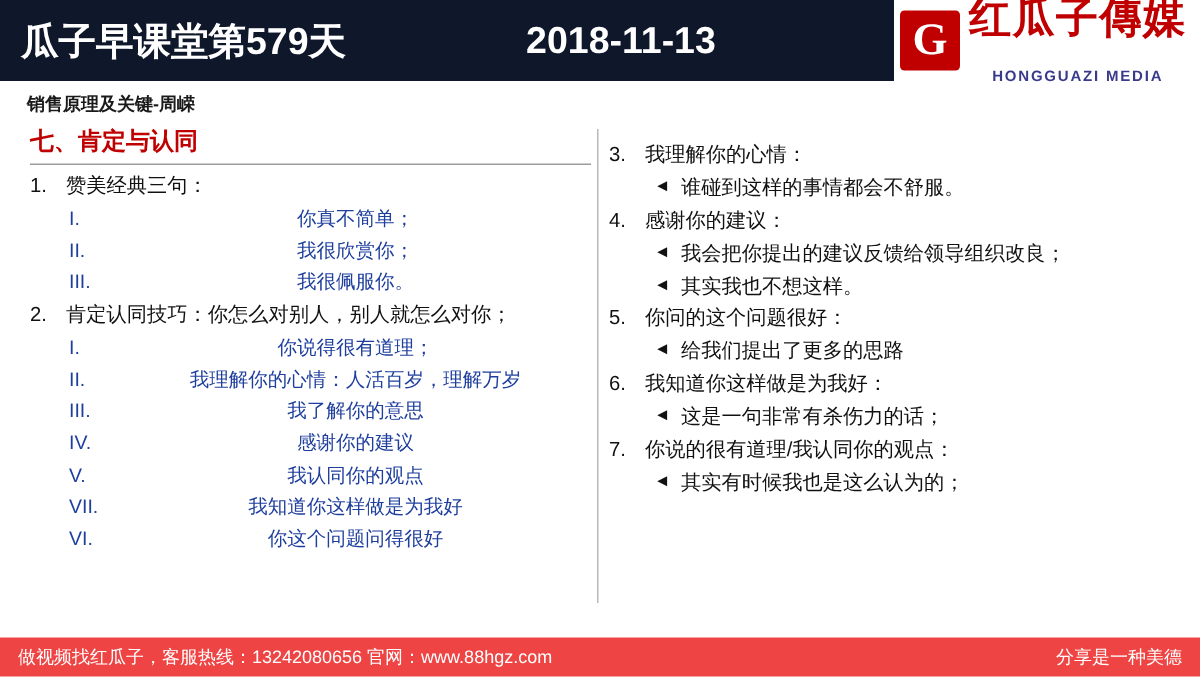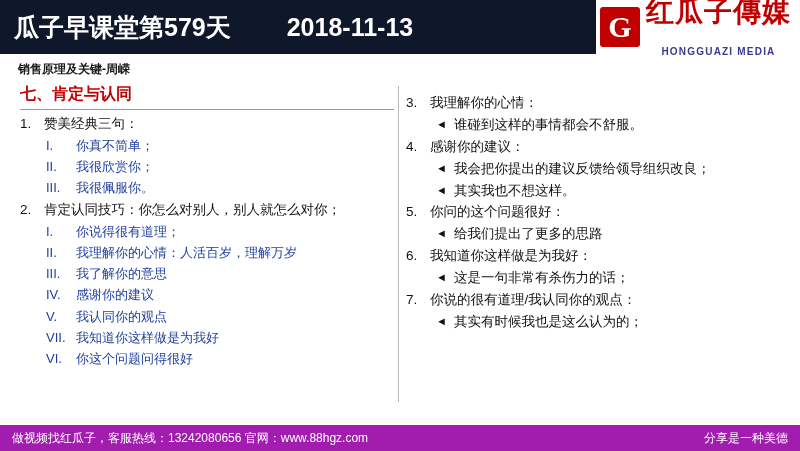--- a/index.html
+++ b/index.html
@@ -35,21 +35,21 @@
     font-size: 25px;
     font-weight: bold;
     margin-left: 14px;
     letter-spacing: 0px;
     white-space: nowrap;
   }
   .header-date {
     color: #ffffff;
     font-size: 25px;
     font-weight: bold;
-    margin-left: 56px;
+    margin-left: 120px;
     white-space: nowrap;
   }
   .logo-box {
     position: absolute;
     right: 0;
     top: 0;
     height: 54px;
     width: 204px;
     background: #ffffff;
     display: flex;
@@ -165,20 +165,21 @@
     margin: 5px 0 0 26px;
     line-height: 1.25;
   }
   .lvl2 .marker {
     width: 30px;
     flex: 0 0 30px;
     color: #1f3f9e;
   }
   .lvl2 .text {
     flex: 1;
+    text-align: center;
   }
   
   .sub {
     display: flex;
     align-items: flex-start;
     font-size: 13.5px;
     color: #111111;
     margin: 5px 0 0 30px;
     line-height: 1.25;
   }
@@ -191,21 +192,21 @@
   }
   .sub .text { flex: 1; }
 
   
   .footer {
     position: absolute;
     left: 0;
     bottom: 0;
     width: 800px;
     height: 26px;
-    background: #a21caf;
+    background: #ef4444;
     display: flex;
     align-items: center;
     justify-content: space-between;
     box-sizing: border-box;
     padding: 0 12px;
   }
   .footer-left, .footer-right {
     color: #ffffff;
     font-size: 12px;
     white-space: nowrap;

